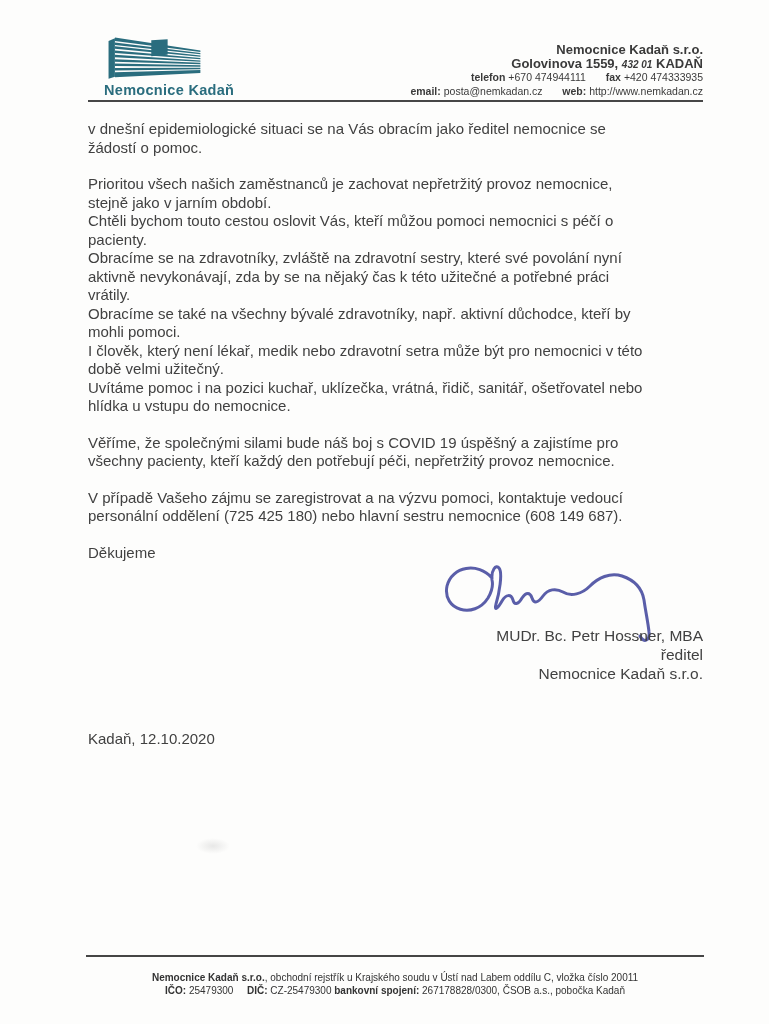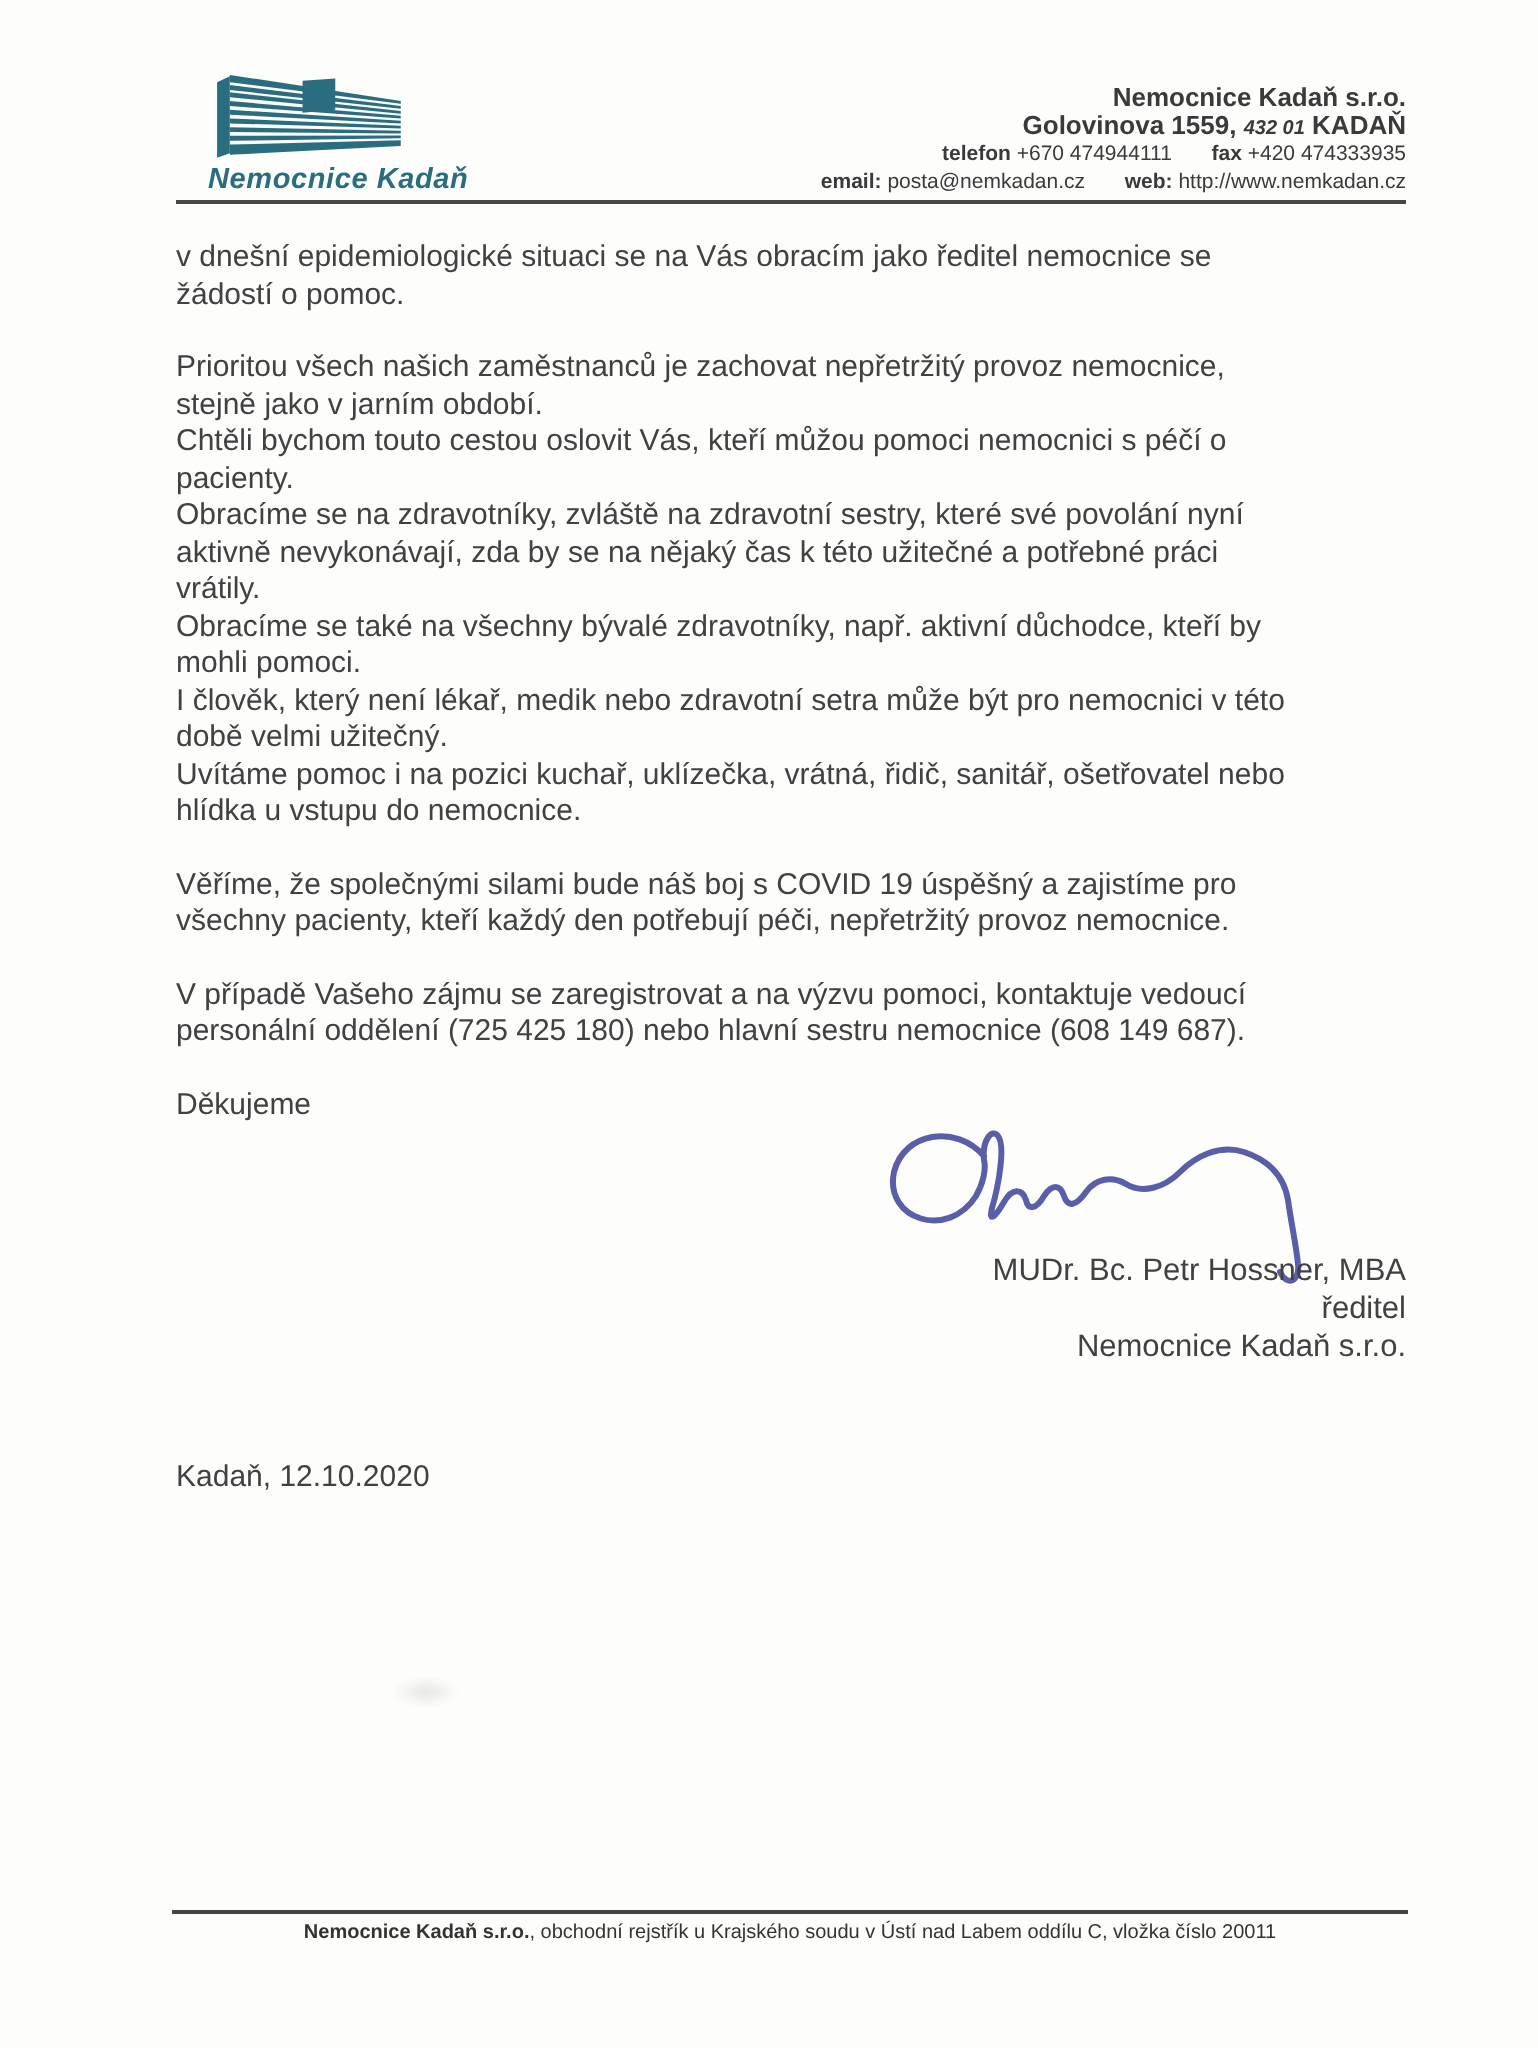--- a/index.html
+++ b/index.html
@@ -16,21 +16,21 @@
 
   
   .letterhead {
     display: flex;
     justify-content: space-between;
     align-items: flex-end;
     border-bottom: 2px solid #474747;
     padding-bottom: 2px;
     min-height: 60px;
   }
-  .logo-block { width: 140px; margin-left: 16px; font-style: italic; }
+  .logo-block { width: 140px; margin-left: 16px; }
   .logo-block svg { display: block; }
   .logo-wordmark {
     font-size: 14.5px;
     font-weight: bold;
     letter-spacing: 0.3px;
     color: #2a6d7e;
     margin-top: 1px;
     white-space: nowrap;
   }
   .company-info {
@@ -65,21 +65,21 @@
   }
   .dateline { margin: 46px 0 0 0; font-size: 15px; }
 
   
   .footer {
     position: absolute;
     left: 86px;
     width: 618px;
     top: 955px;
     border-top: 2px solid #454545;
-    padding-top: 3px;
+    padding-top: 14px;
     text-align: center;
     font-size: 10px;
     line-height: 13px;
     color: #333333;
   }
   .footer b { font-weight: bold; }
 
   
   .scan-smudge {
     position: absolute;
@@ -194,14 +194,19 @@
 
     <p class="dateline">Kadaň, 12.10.2020</p>
   </div>
 
   <div class="scan-smudge"></div>
 
   <div class="footer">
     <div>
       <b>Nemocnice Kadaň s.r.o.</b><span>, obchodní rejstřík u Krajského soudu v Ústí nad Labem oddílu C, vložka číslo 20011</span>
     </div>
+    <div>
+      <b>IČO:</b><span> 25479300</span>
+      <span class="gap" style="width:8px"></span>
+      <b>DIČ:</b><span> CZ-25479300 </span><b>bankovní spojení:</b><span> 267178828/0300, ČSOB a.s., pobočka Kadaň</span>
+    </div>
   </div>
 </div>
 
 </body></html>

